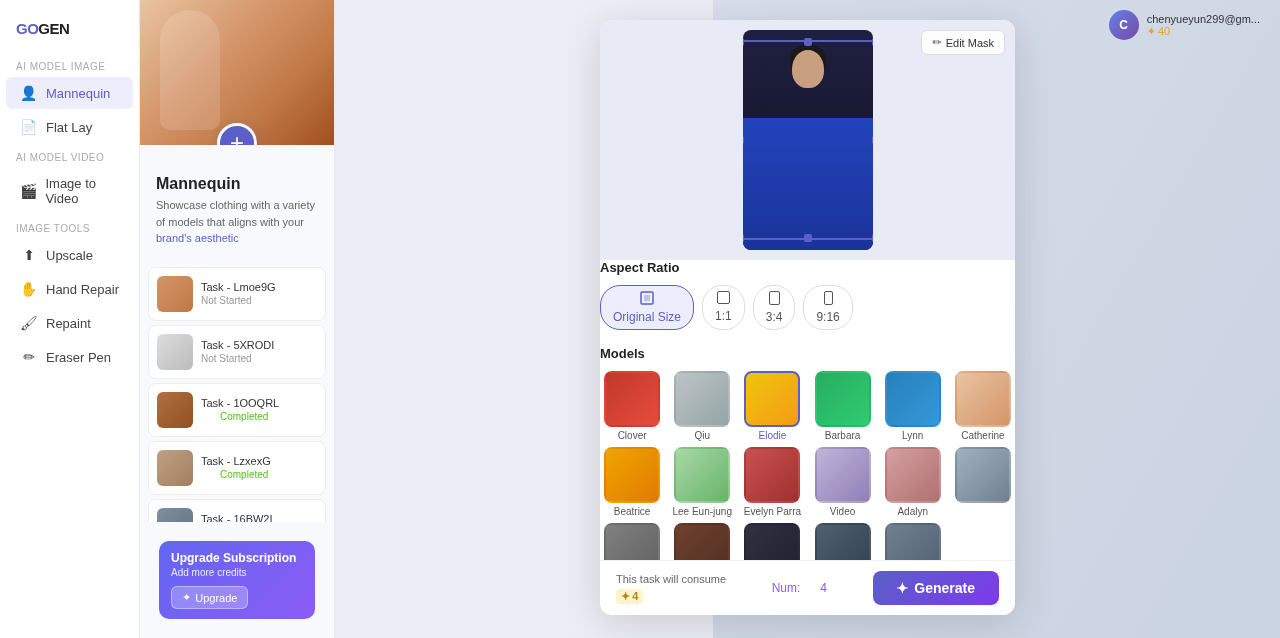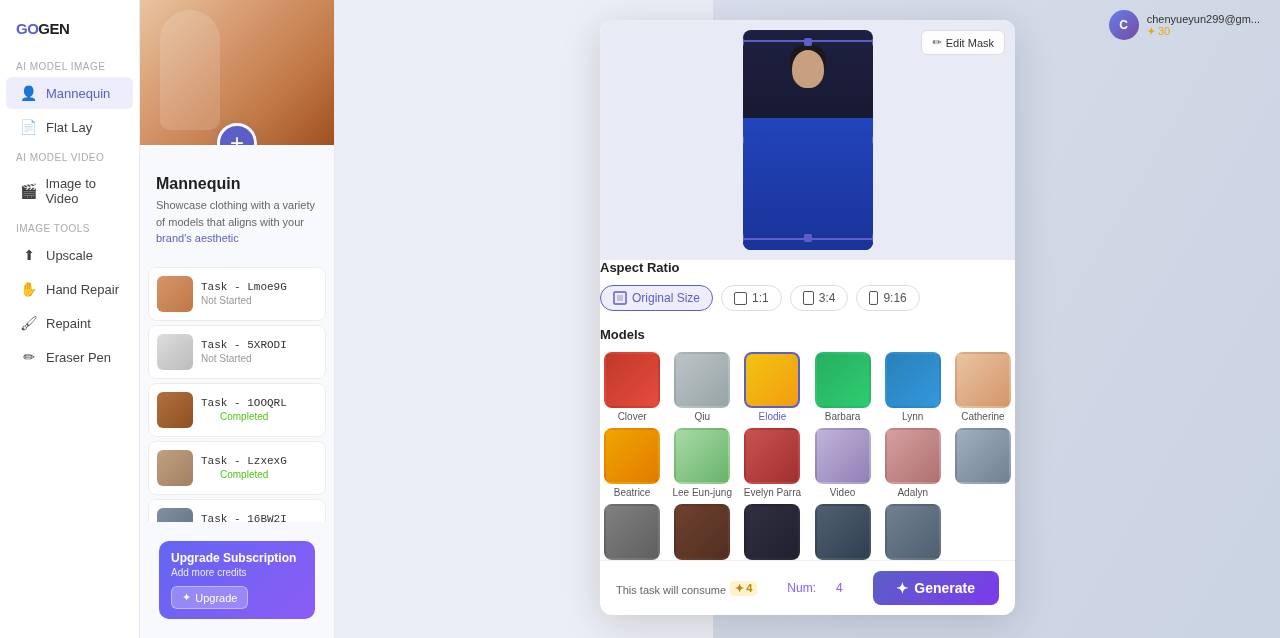--- a/index.html
+++ b/index.html
@@ -113,21 +113,21 @@
     }
     .task-thumb {
       width: 36px;
       height: 36px;
       border-radius: 6px;
       background: #ddd;
       flex-shrink: 0;
       overflow: hidden;
     }
     .task-info { flex: 1; min-width: 0; }
-    .task-name { font-size: 11px; font-weight: 500; color: #333; font-family: Liberation Mono, monospace; }
+    .task-name { font-size: 11px; font-weight: 500; color: #333; }
     .task-status { font-size: 10px; color: #999; margin-top: 2px; }
     .task-status.completed { color: #52c41a; margin-left: 19px; }
 
     
     .upgrade-box {
       margin: 19px;
       background: linear-gradient(135deg, #6366f1, #8b5cf6);
       border-radius: 10px;
       padding: 10px 12px;
       color: #fff;
@@ -252,20 +252,21 @@
       display: flex;
       align-items: center;
       gap: 5px;
       padding: 5px 12px;
       border-radius: 20px;
       border: 1.5px solid #ddd;
       background: #fff;
       font-size: 12px;
       cursor: pointer;
       color: #555;
+      flex-direction: column;
     }
     .aspect-btn.active {
       border-color: #5b5fc7;
       background: #ededfc;
       color: #5b5fc7;
     }
     .aspect-icon {
       width: 14px;
       height: 14px;
       border: 1.5px solid currentColor;
@@ -304,22 +305,23 @@
       border-top: 1px solid #f0f0f0;
       display: flex;
       align-items: center;
       justify-content: space-between;
       flex-shrink: 0;
     }
     .consume-info {
       font-size: 11px;
       color: #666;
       display: flex;
-      align-items: flex-end;
+      align-items: flex-start;
       gap: 4px;
+      flex-direction: column;
     }
     .credit-badge {
       background: #fff3cd;
       color: #b8860b;
       border-radius: 4px;
       padding: 1px 5px;
       font-size: 11px;
       font-weight: 600;
       display: flex;
       align-items: center;
@@ -554,21 +556,21 @@
 <div id="main">
 
   <div class="bg-hint"></div>
 
   <div id="header">
     <div class="user-avatar">C</div>
     <div class="user-info">
       <div class="user-email">chenyueyun299@gm...</div>
       <div class="user-credits">
         <span>✦</span>
-        <span>30</span>
+        <span>40</span>
       </div>
     </div>
   </div>
 
   <div class="modal">
 
     <div class="modal-image-area">
       <div class="main-model">
 
         <div class="model-hair"></div>

